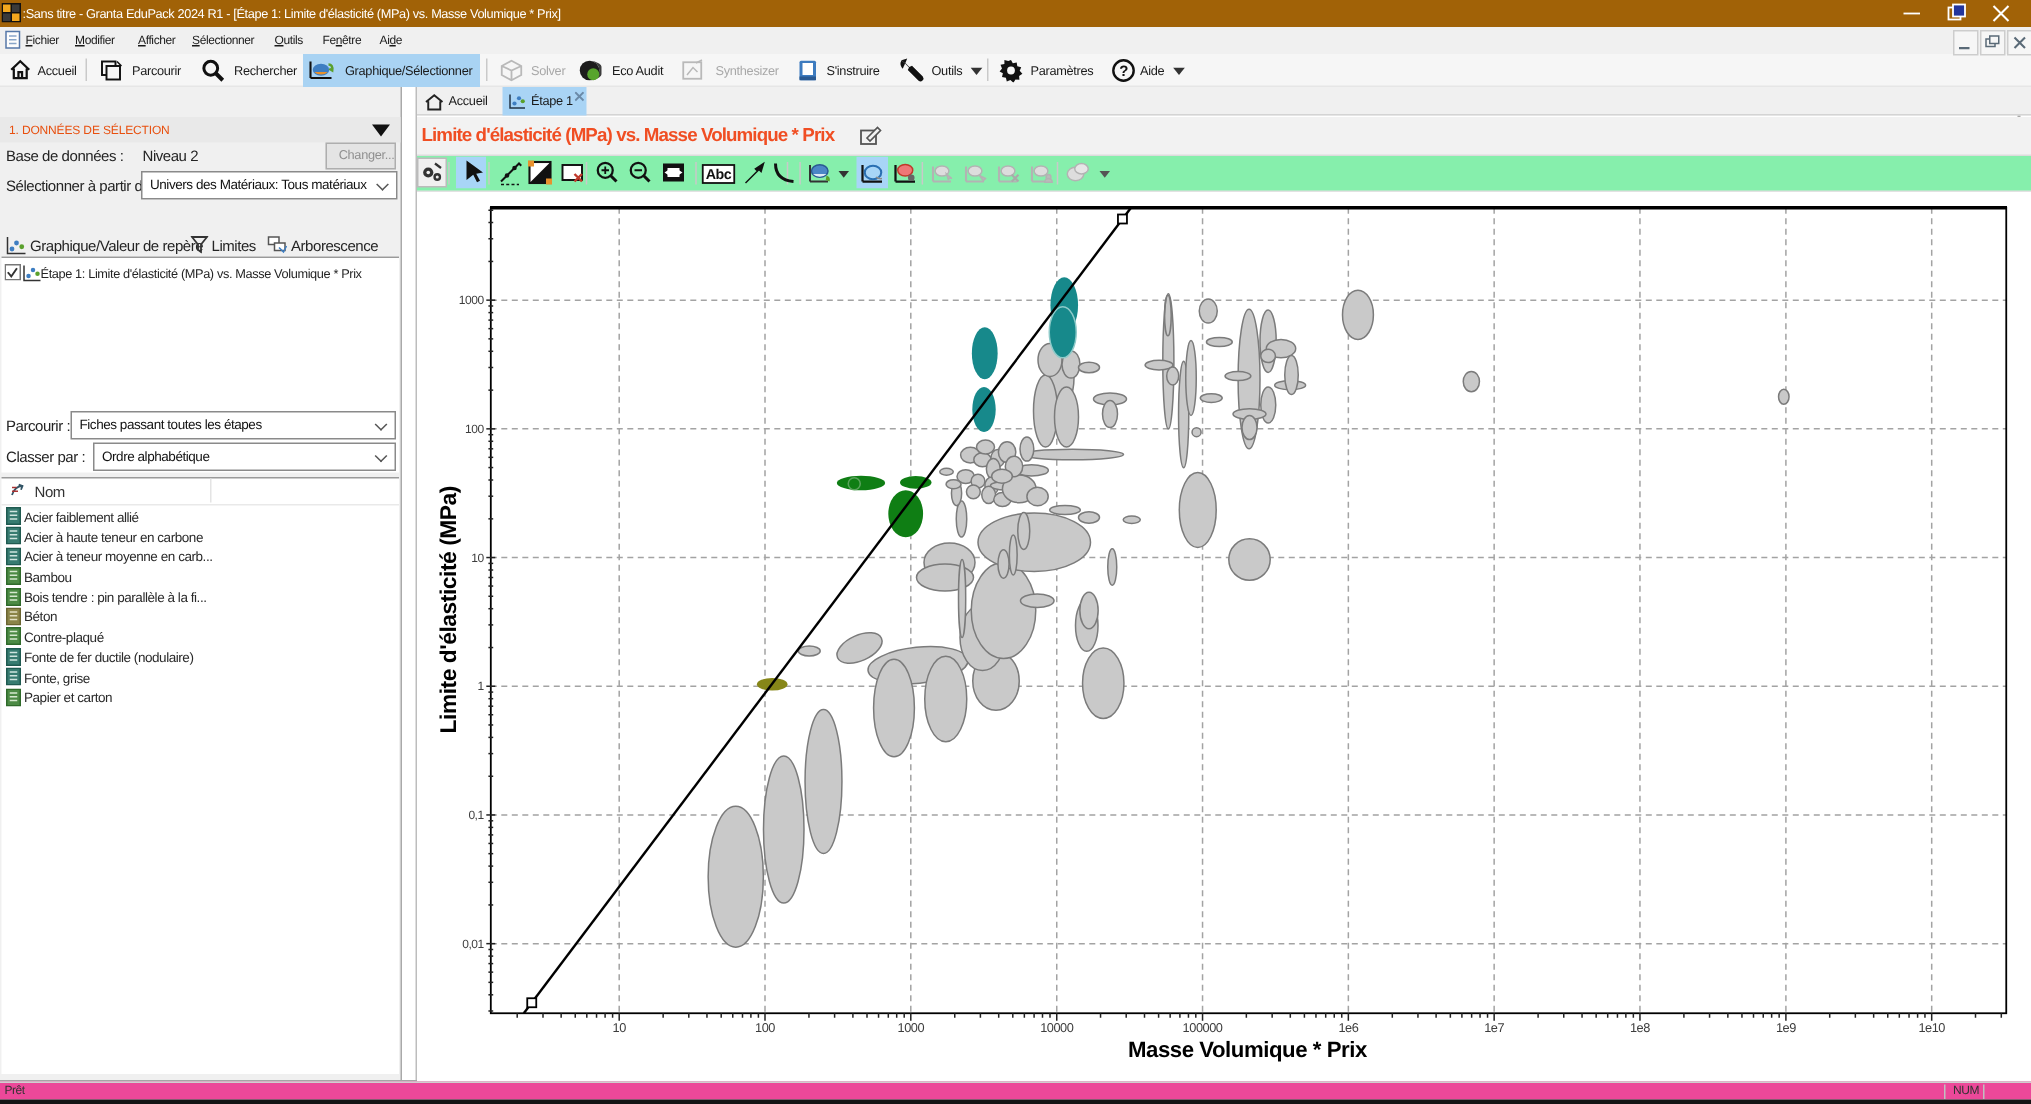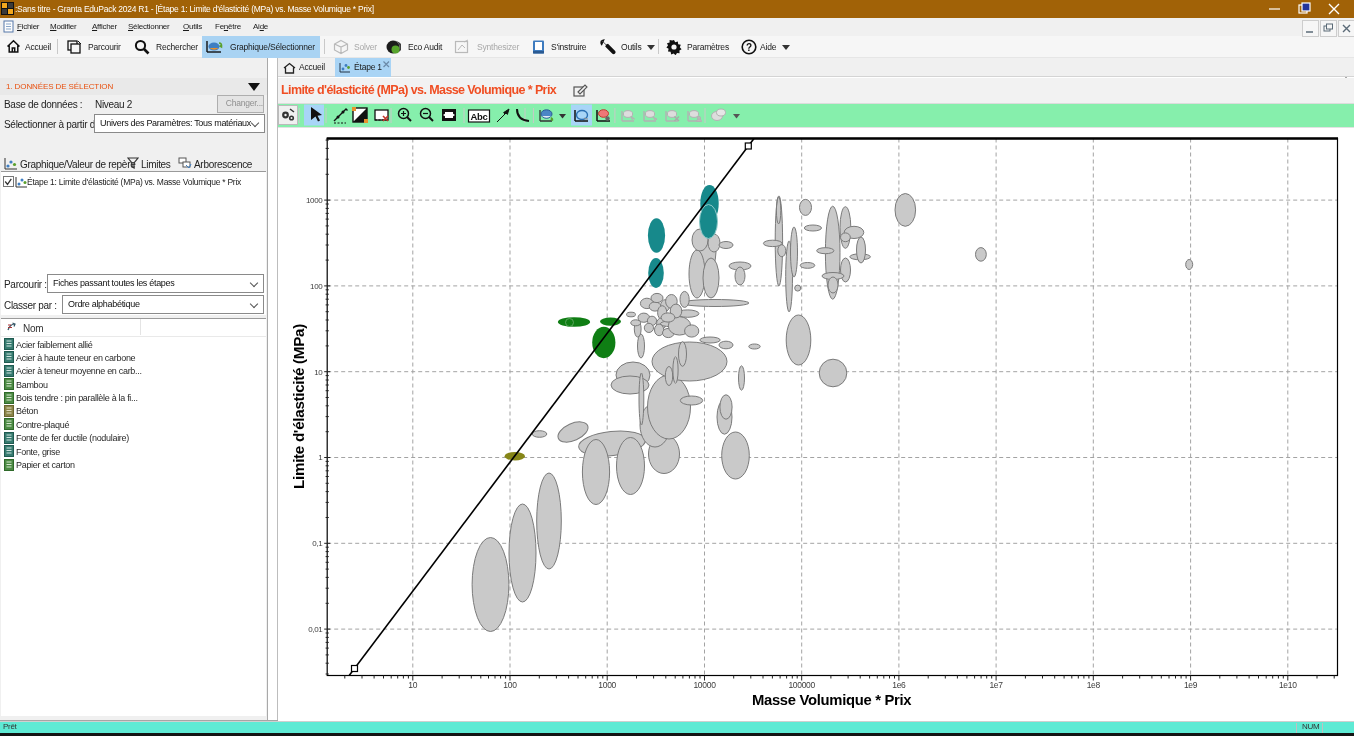--- a/index.html
+++ b/index.html
@@ -15,21 +15,21 @@
 .leftpanel{left:0;top:58px;width:268px;height:662px;background:#f0f0f0;border-right:1px solid #a9a9a9;font-size:9px}
 .phead{position:absolute;left:0;top:0;width:267px;height:19px;background:#f5f5f5;border-bottom:1px solid #d0d0d0}
 .sect{position:absolute;left:0;width:267px;height:17px;background:#e9e9e9;color:#e8500f;font-weight:normal;font-size:8px;letter-spacing:-0.1px}
 .sect .tri{position:absolute;right:7px;top:5px;width:0;height:0;border-left:6px solid transparent;border-right:6px solid transparent;border-top:8px solid #111}
 .lbl{position:absolute;color:#242424;font-size:10px;letter-spacing:-0.3px;white-space:nowrap}
 .combo{position:absolute;background:#fff;border:1px solid #8a8a8a;font-size:9px;letter-spacing:-0.3px;color:#111}
 .combo .ct{position:absolute;left:5px;top:3px;white-space:nowrap}
 .combo .chev{position:absolute;right:6px;top:5px;width:6px;height:6px;border-right:1.3px solid #555;border-bottom:1.3px solid #555;transform:rotate(45deg)}
 .btn{position:absolute;background:#e4e4e4;border:1px solid #aeaeae;color:#8f8f8f;font-size:8.5px;letter-spacing:-0.2px;text-align:right}
 .white{background:#fff}
-.statusbar{left:0;top:721px;width:1354px;height:12px;background:#5eead4;border-top:1px solid #cfcfcf;font-size:8px;color:#333}
+.statusbar{left:0;top:721px;width:1354px;height:12px;background:#ec4899;border-top:1px solid #cfcfcf;font-size:8px;color:#333}
 .blackstrip{left:0;top:733px;width:1354px;height:3px;background:#141414}
 .tabbar{left:278px;top:58px;width:1076px;height:19px;background:#f0f0f0;border-bottom:1px solid #d4d4d4;font-size:8.5px;letter-spacing:-0.2px}
 .tab{position:absolute;top:5px;height:18px}
 .titlestrip{left:278px;top:78px;width:1076px;height:26px;background:#f2f2f2;border-bottom:1px solid #dcdcdc}
 .ctitle{position:absolute;left:3px;top:5px;font-size:12.5px;font-weight:bold;letter-spacing:-0.6px;color:#f04e23;white-space:nowrap}
 .ctoolbar{left:278px;top:104px;width:1076px;height:24px;background:#86efac;border-bottom:1px solid #e2e2e2}
 .chartwrap{left:278px;top:128px;width:1076px;height:593px;background:#fff}
 .rightedge{left:1345px;top:58px;width:2px;height:662px;background:#a8a8a8}
 .ico{position:absolute}
 .mdibox{position:absolute;top:2px;width:17px;height:17px;border:1px solid #cdcdcd;background:#f6f6f6;z-index:30}
@@ -154,21 +154,21 @@
 <div class="abs leftpanel">
  <div class="sect" style="top:20px">
       <span style="position:absolute;left:6px;top:4px">1. DONNÉES DE SÉLECTION</span>
       <span class="tri"></span>
     </div>
  <span class="lbl" style="left:4px;top:41px">Base de données :</span>
  <span class="lbl" style="left:95px;top:41px">Niveau 2</span>
  <div class="btn" style="left:217px;top:37px;width:47px;height:18px;line-height:15px">Changer...</div>
  <span class="lbl" style="left:4px;top:61px">Sélectionner à partir de :</span>
  <div class="combo" style="left:94px;top:56px;width:171px;height:19px">
-      <span class="ct">Univers des Paramètres: Tous matériaux</span>
+      <span class="ct">Univers des Matériaux: Tous matériaux</span>
       <span class="chev"></span>
     </div>
  <svg class="ico" style="left:4px;top:99px" width="14" height="13">
       <path d="M1 1 L1 12 L13 12" stroke="#333" fill="none"></path>
       <circle cx="4" cy="9" r="1.6" fill="#3e7ec2"></circle>
       <circle cx="7" cy="5" r="1.6" fill="#3e7ec2"></circle>
       <circle cx="10.5" cy="7.5" r="1.6" fill="#5aa02c"></circle>
     </svg>
  <span class="lbl" style="left:20px;top:101px">Graphique/Valeur de repère</span>
  <svg class="ico" style="left:127px;top:99px" width="12" height="12">

